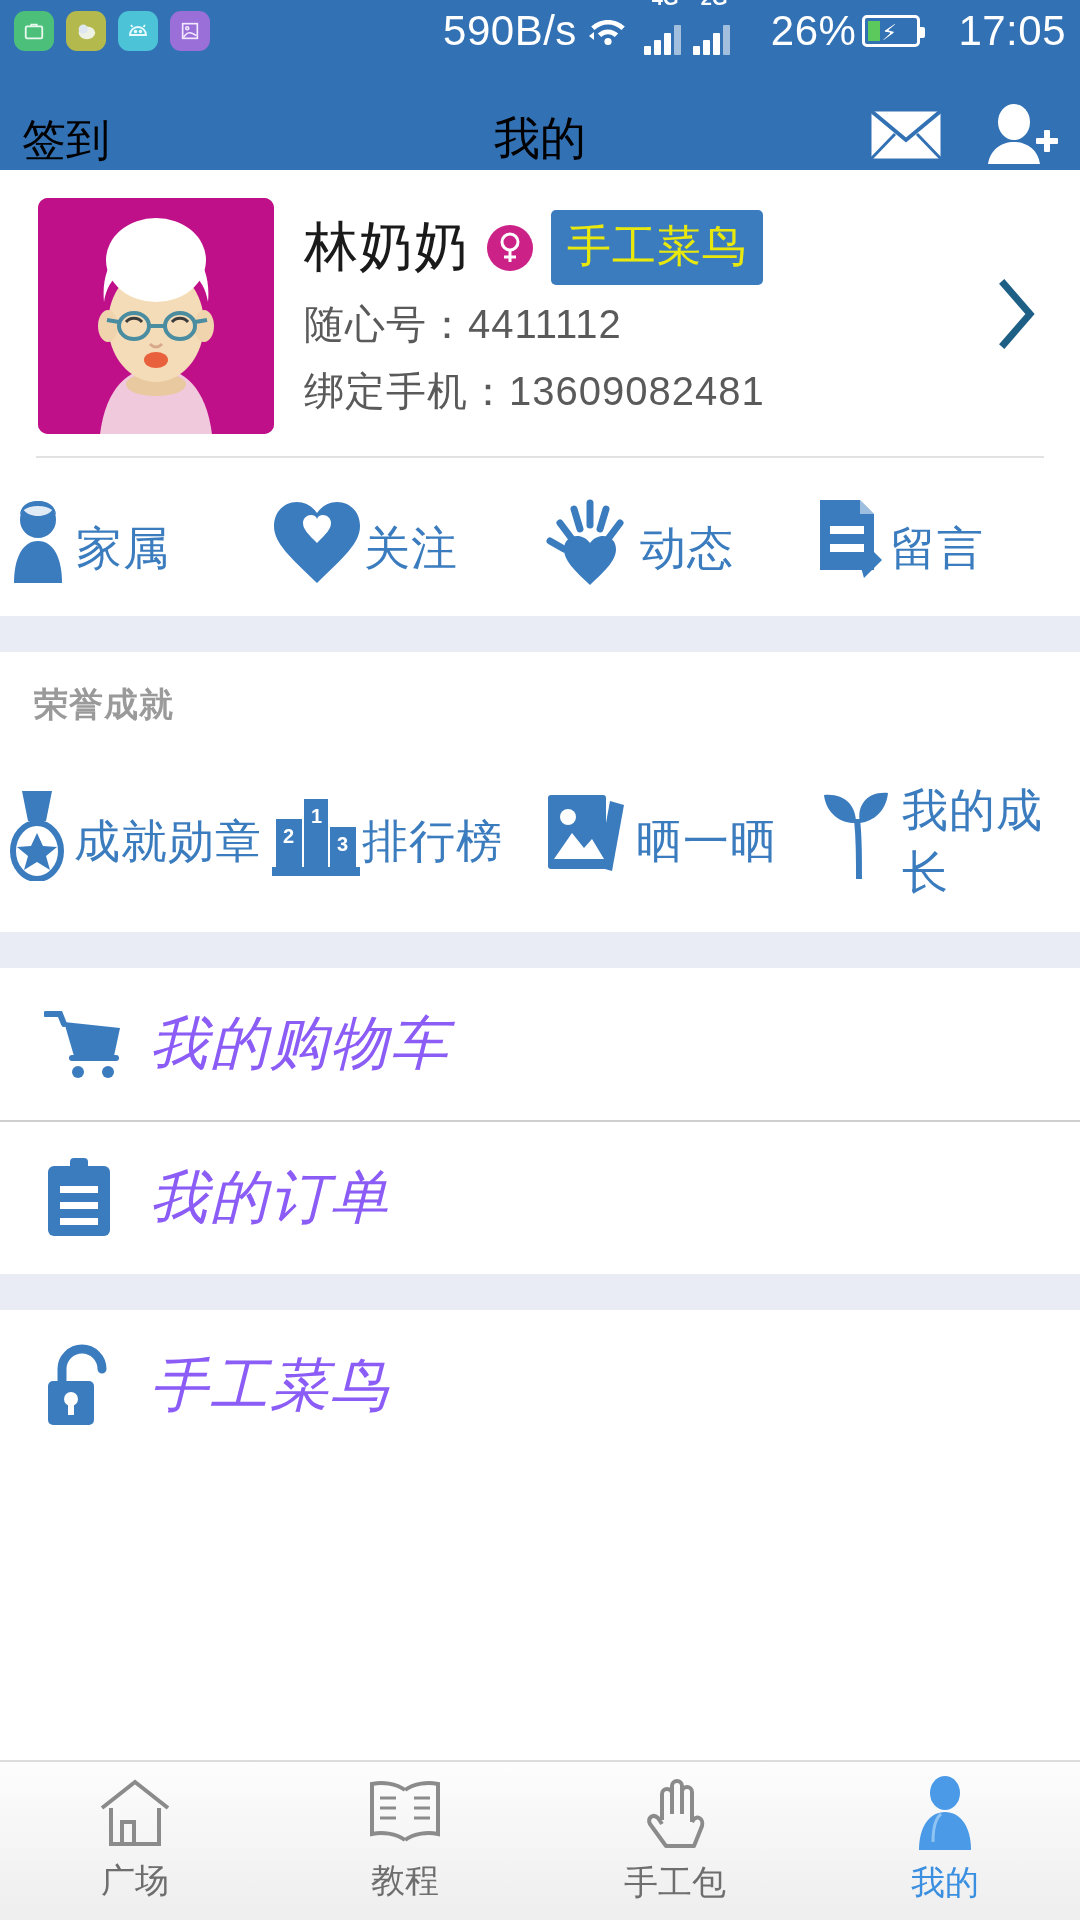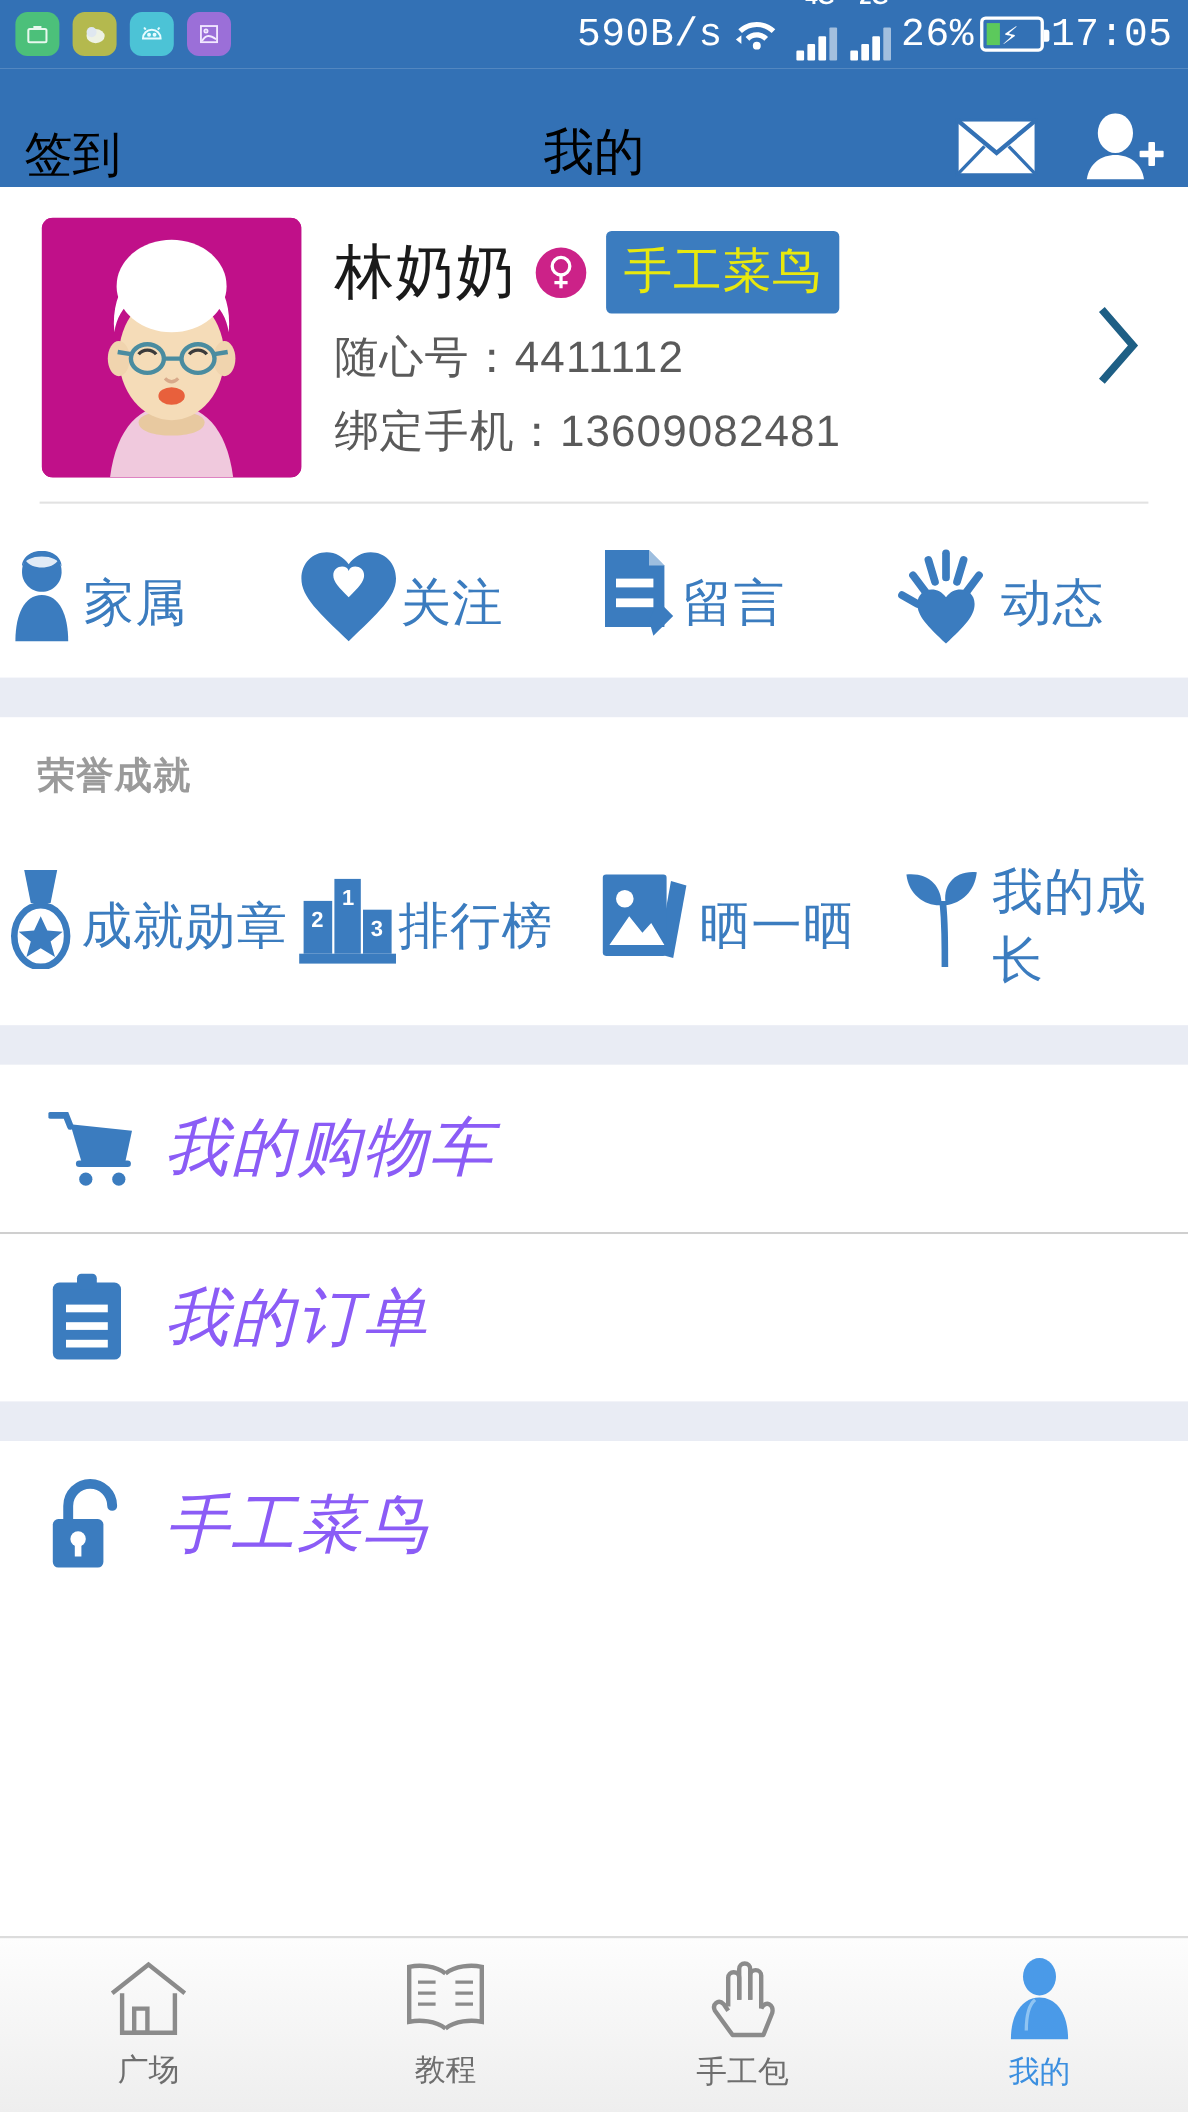--- a/index.html
+++ b/index.html
@@ -14,21 +14,21 @@
   
   .statusbar {
     height: 62px; background: #3371b5; color: #fff;
     display: flex; align-items: center; padding: 0 14px;
   }
   .sb-left { display: flex; align-items: center; gap: 12px; }
   .sb-ico { width: 40px; height: 40px; border-radius: 11px; position: relative;
             display: flex; align-items: center; justify-content: center; }
   .sb-ico svg { display:block; }
   .sb-right { margin-left: auto; display: flex; align-items: center; gap: 6px; }
-  .sb-txt { font-family: Liberation Mono, monospace; font-size: 36px; letter-spacing: .5px; }
+  .sb-txt { font-family: Liberation Sans, sans-serif; font-size: 42px; letter-spacing: .5px; margin-left: 32px; }
   .sig { display: flex; align-items: flex-end; gap: 3px; height: 30px; position: relative; }
   .sig i { display:block; width: 7px; background:#fff; border-radius:1px; }
   .sig i:nth-child(1){height:9px;} .sig i:nth-child(2){height:15px;}
   .sig i:nth-child(3){height:22px;} .sig i:nth-child(4){height:30px;opacity:.55;}
   .siglabel { position: absolute; top: -20px; left: 8px; font-size: 20px; font-weight: bold;
               font-family: "Liberation Sans", sans-serif; }
   .sigwrap { position: relative; padding-top: 18px; margin: 0 3px; }
   .battery { width: 58px; height: 32px; border: 3px solid #fff; border-radius: 5px;
              position: relative; display:flex; align-items:center; padding:3px; }
   .battery::after { content:""; position:absolute; right:-8px; top:9px; width:5px; height:11px;
@@ -78,21 +78,21 @@
   .row { display: flex; align-items: center; height: 152px; padding-left: 44px; background: #fff; }
   .row .ic { width: 84px; display:flex; align-items:center; justify-content:flex-start; }
   .row .lb { font-size: 58px; color: #8b5cf6; margin-left: 22px; letter-spacing: 2px; font-style: italic; }
   .rowline { height: 2px; background: #cfcfcf; }
 
   
   .tabbar { position: absolute; left:0; right:0; bottom: 0; height: 160px;
             background: linear-gradient(#fdfdfd, #eeeeee);
             border-top: 2px solid #dcdcdc; display: flex; }
   .tab { flex:1; display:flex; flex-direction:column; align-items:center; justify-content:center; gap:6px; }
-  .tab .tl { font-size: 28px; color: #6e6e6e; }
+  .tab .tl { font-size: 34px; color: #6e6e6e; }
   .tab.active .tl { color: #3b8fe0; }
 </style>
 </head>
 <body>
 
 <div id="app">
 
   <div class="statusbar">
     <div class="sb-left">
       <div class="sb-ico" style="background:#4cc07a;">
@@ -245,47 +245,47 @@
       <span class="ic">
         <svg width="94" height="86" viewBox="0 0 94 86" fill="#3b7cbf">
           <path d="M47 84C20 58 4 44 4 27 4 13 14 3 27 3c8 0 15 4 20 11 5-7 12-11 20-11 13 0 23 10 23 24 0 17-16 31-43 57z"></path>
           <path d="M47 44c-9-9-14-14-14-20 0-5 4-8 8-8 3 0 5 1 6 4 1-3 3-4 6-4 4 0 8 3 8 8 0 6-5 11-14 20z" fill="#ffffff"></path>
         </svg>
       </span>
       <span class="lb">关注</span>
     </div>
     <div class="cell">
       <span class="ic">
-        <svg width="80" height="92" viewBox="0 0 80 92" fill="#3b7cbf">
-          <path d="M10 4h40l14 14v56H10z"></path>
-          <g fill="#ffffff">
-              <rect x="20" y="30" width="34" height="8"></rect>
-              <rect x="20" y="48" width="34" height="8"></rect>
-            </g>
-          <path d="M50 4l14 14H50z" fill="#ffffff" opacity=".5"></path>
-          <path d="M58 50l14 14-18 18-4-14z"></path>
-        </svg>
-      </span>
-      <span class="lb">留言</span>
-    </div>
-    <div class="cell">
-      <span class="ic">
         <svg width="100" height="90" viewBox="0 0 100 90" fill="#3b7cbf">
           <g stroke="#3b7cbf" stroke-width="7" stroke-linecap="round">
             <path d="M50 6v22"></path>
               <path d="M34 12l6 20"></path>
               <path d="M66 12l-6 20"></path>
             <path d="M20 26l12 16"></path>
               <path d="M80 26L68 42"></path>
               <path d="M10 44l14 8"></path>
           </g>
           <path d="M50 88C33 72 24 63 24 52c0-8 6-13 13-13 5 0 9 2 13 7 4-5 8-7 13-7 7 0 13 5 13 13 0 11-9 20-26 36z"></path>
         </svg>
       </span>
       <span class="lb">动态</span>
+    </div>
+    <div class="cell">
+      <span class="ic">
+        <svg width="80" height="92" viewBox="0 0 80 92" fill="#3b7cbf">
+          <path d="M10 4h40l14 14v56H10z"></path>
+          <g fill="#ffffff">
+              <rect x="20" y="30" width="34" height="8"></rect>
+              <rect x="20" y="48" width="34" height="8"></rect>
+            </g>
+          <path d="M50 4l14 14H50z" fill="#ffffff" opacity=".5"></path>
+          <path d="M58 50l14 14-18 18-4-14z"></path>
+        </svg>
+      </span>
+      <span class="lb">留言</span>
     </div>
   </div>
 
   <div class="spacer"></div>
 
   <div class="sect-title">荣誉成就</div>
   <div class="grid4">
     <div class="cell">
       <span class="ic">
         <svg width="74" height="92" viewBox="0 0 74 92" fill="#3b7cbf">

